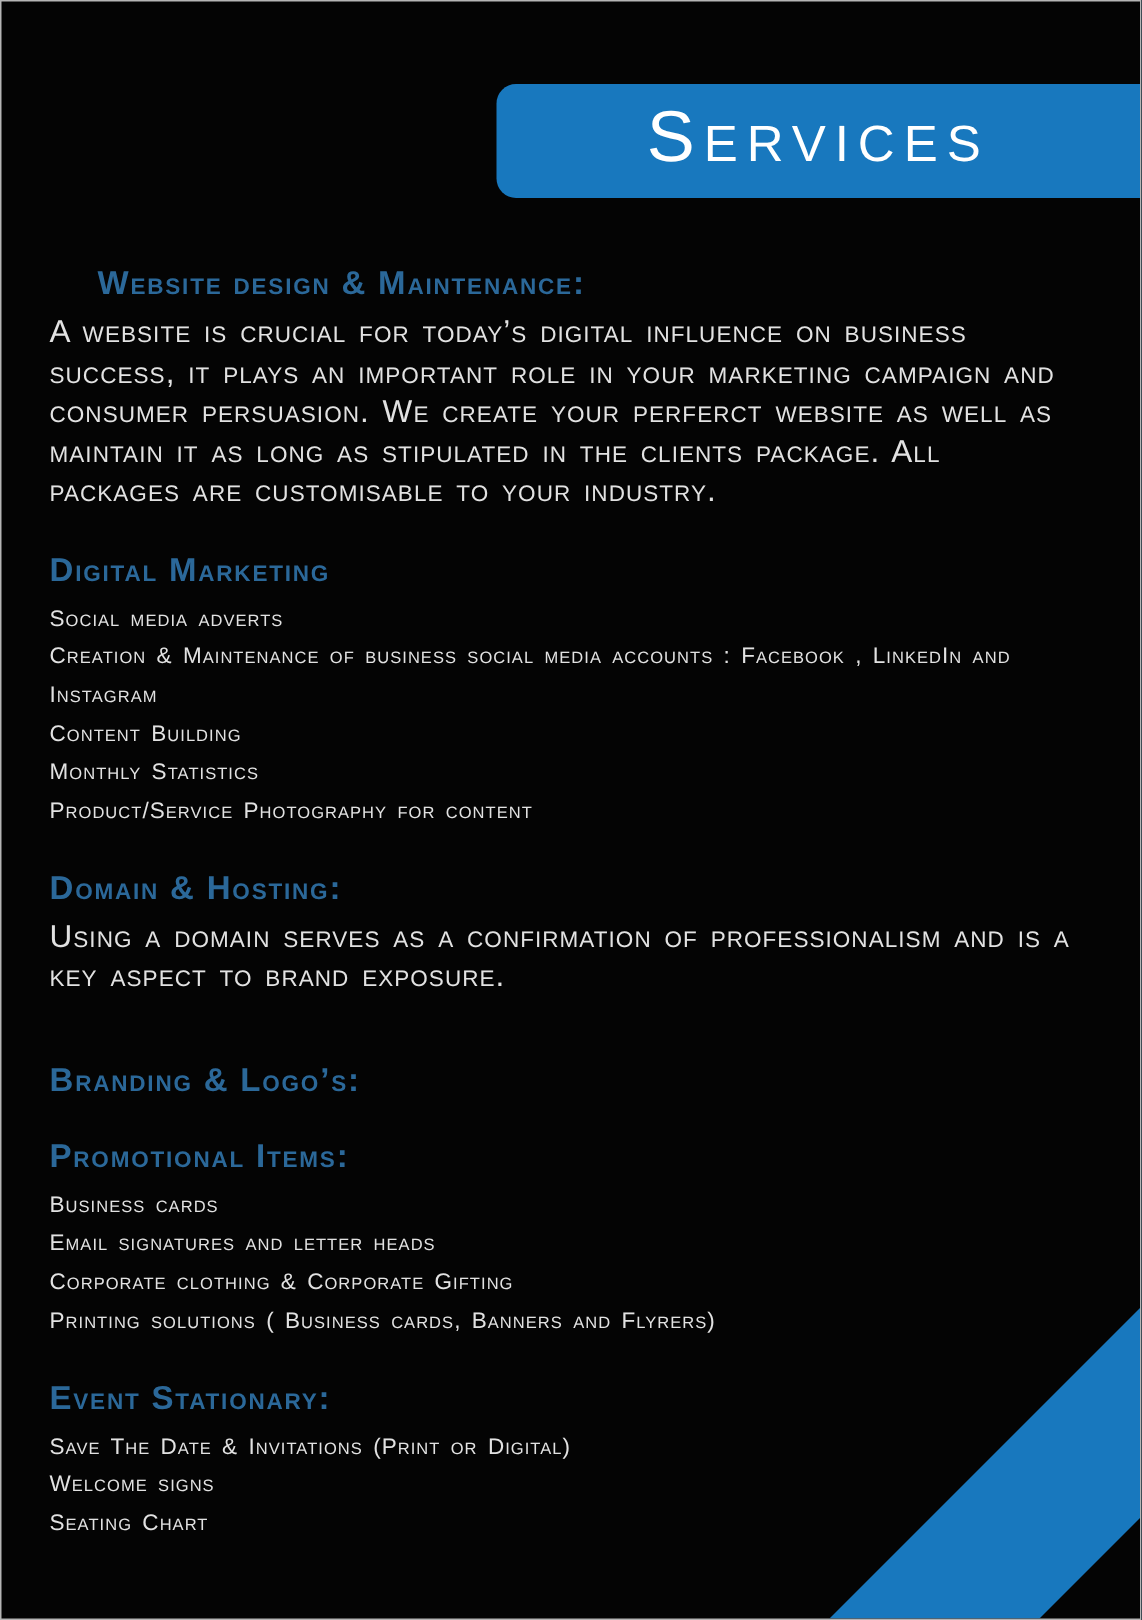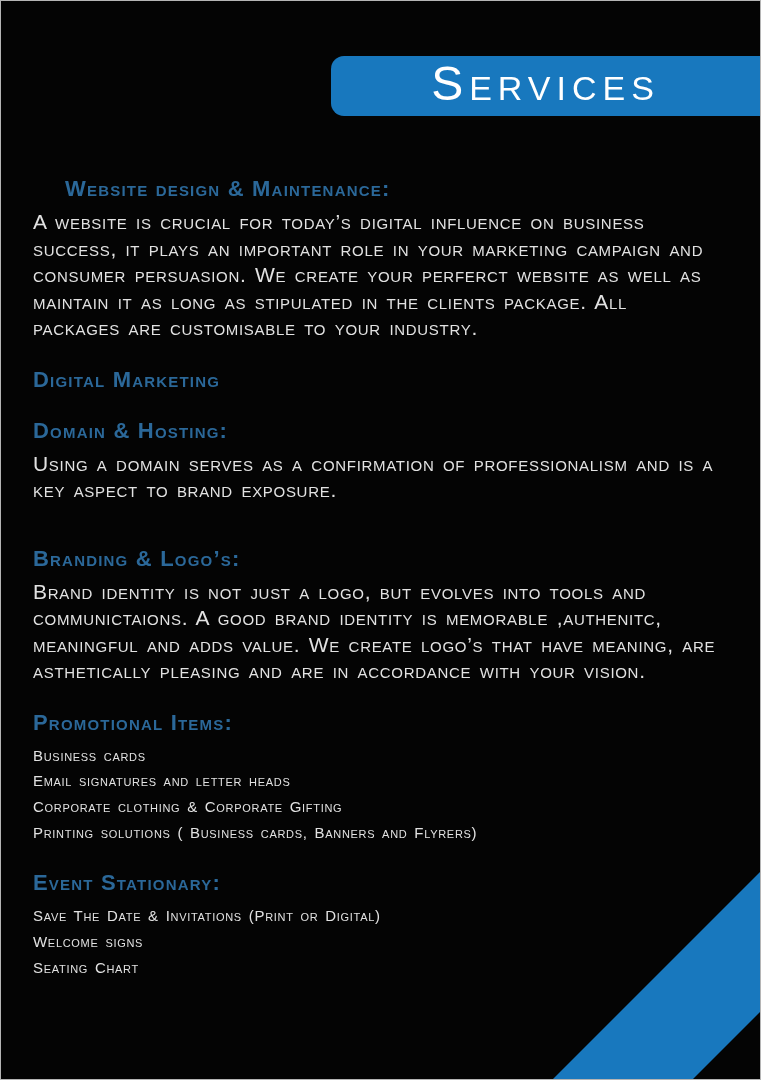--- a/index.html
+++ b/index.html
@@ -20,21 +20,21 @@
     border: 1px solid #b5b5b5;
     overflow: hidden;
     font-family: "Liberation Sans", sans-serif;
     font-variant: small-caps;
   }
   .banner {
     position: absolute;
     top: 55px;
     left: 330px;
     right: 0;
-    height: 60px;
+    height: 76px;
     background: var(--banner-blue);
     border-radius: 13px 0 0 13px;
     display: flex;
     align-items: center;
     justify-content: center;
   }
   .banner-title {
     color: var(--banner-text);
     font-size: 48px;
     font-weight: 400;
@@ -96,30 +96,36 @@
 
   <div class="content">
 
     <div class="section">
       <h2>Website design &amp; Maintenance:</h2>
       <p>A website is crucial for today’s digital influence on business success, it plays an important role in your marketing campaign and consumer persuasion. We create your perferct website as well as maintain it as long as stipulated in the clients package. All packages are customisable to your industry.</p>
     </div>
 
     <div class="section">
       <h2>Digital Marketing</h2>
+      <ul>
+          <li>Social media adverts</li>
+          <li>Creation &amp; Maintenance of business social media accounts : Facebook , LinkedIn and Instagram</li>
+          <li>Content Building</li>
+          <li>Monthly Statistics</li>
+          <li>Product/Service Photography for content</li>
+        </ul>
     </div>
 
     <div class="section">
       <h2>Domain &amp; Hosting:</h2>
       <p>Using a domain serves as a confirmation of professionalism and is a key aspect to brand exposure.</p>
     </div>
 
     <div class="section extra-gap">
       <h2>Branding &amp; Logo’s:</h2>
-      <p>Brand identity is not just a logo, but evolves into tools and communictaions. A good brand identity is memorable ,authenitc, meaningful and adds value. We create logo’s that have meaning, are asthetically pleasing and are in accordance with your vision.</p>
     </div>
 
     <div class="section">
       <h2>Promotional Items:</h2>
       <ul>
           <li>Business cards</li>
           <li>Email signatures and letter heads</li>
           <li>Corporate clothing &amp; Corporate Gifting</li>
           <li>Printing solutions ( Business cards, Banners and Flyrers)</li>
         </ul>

